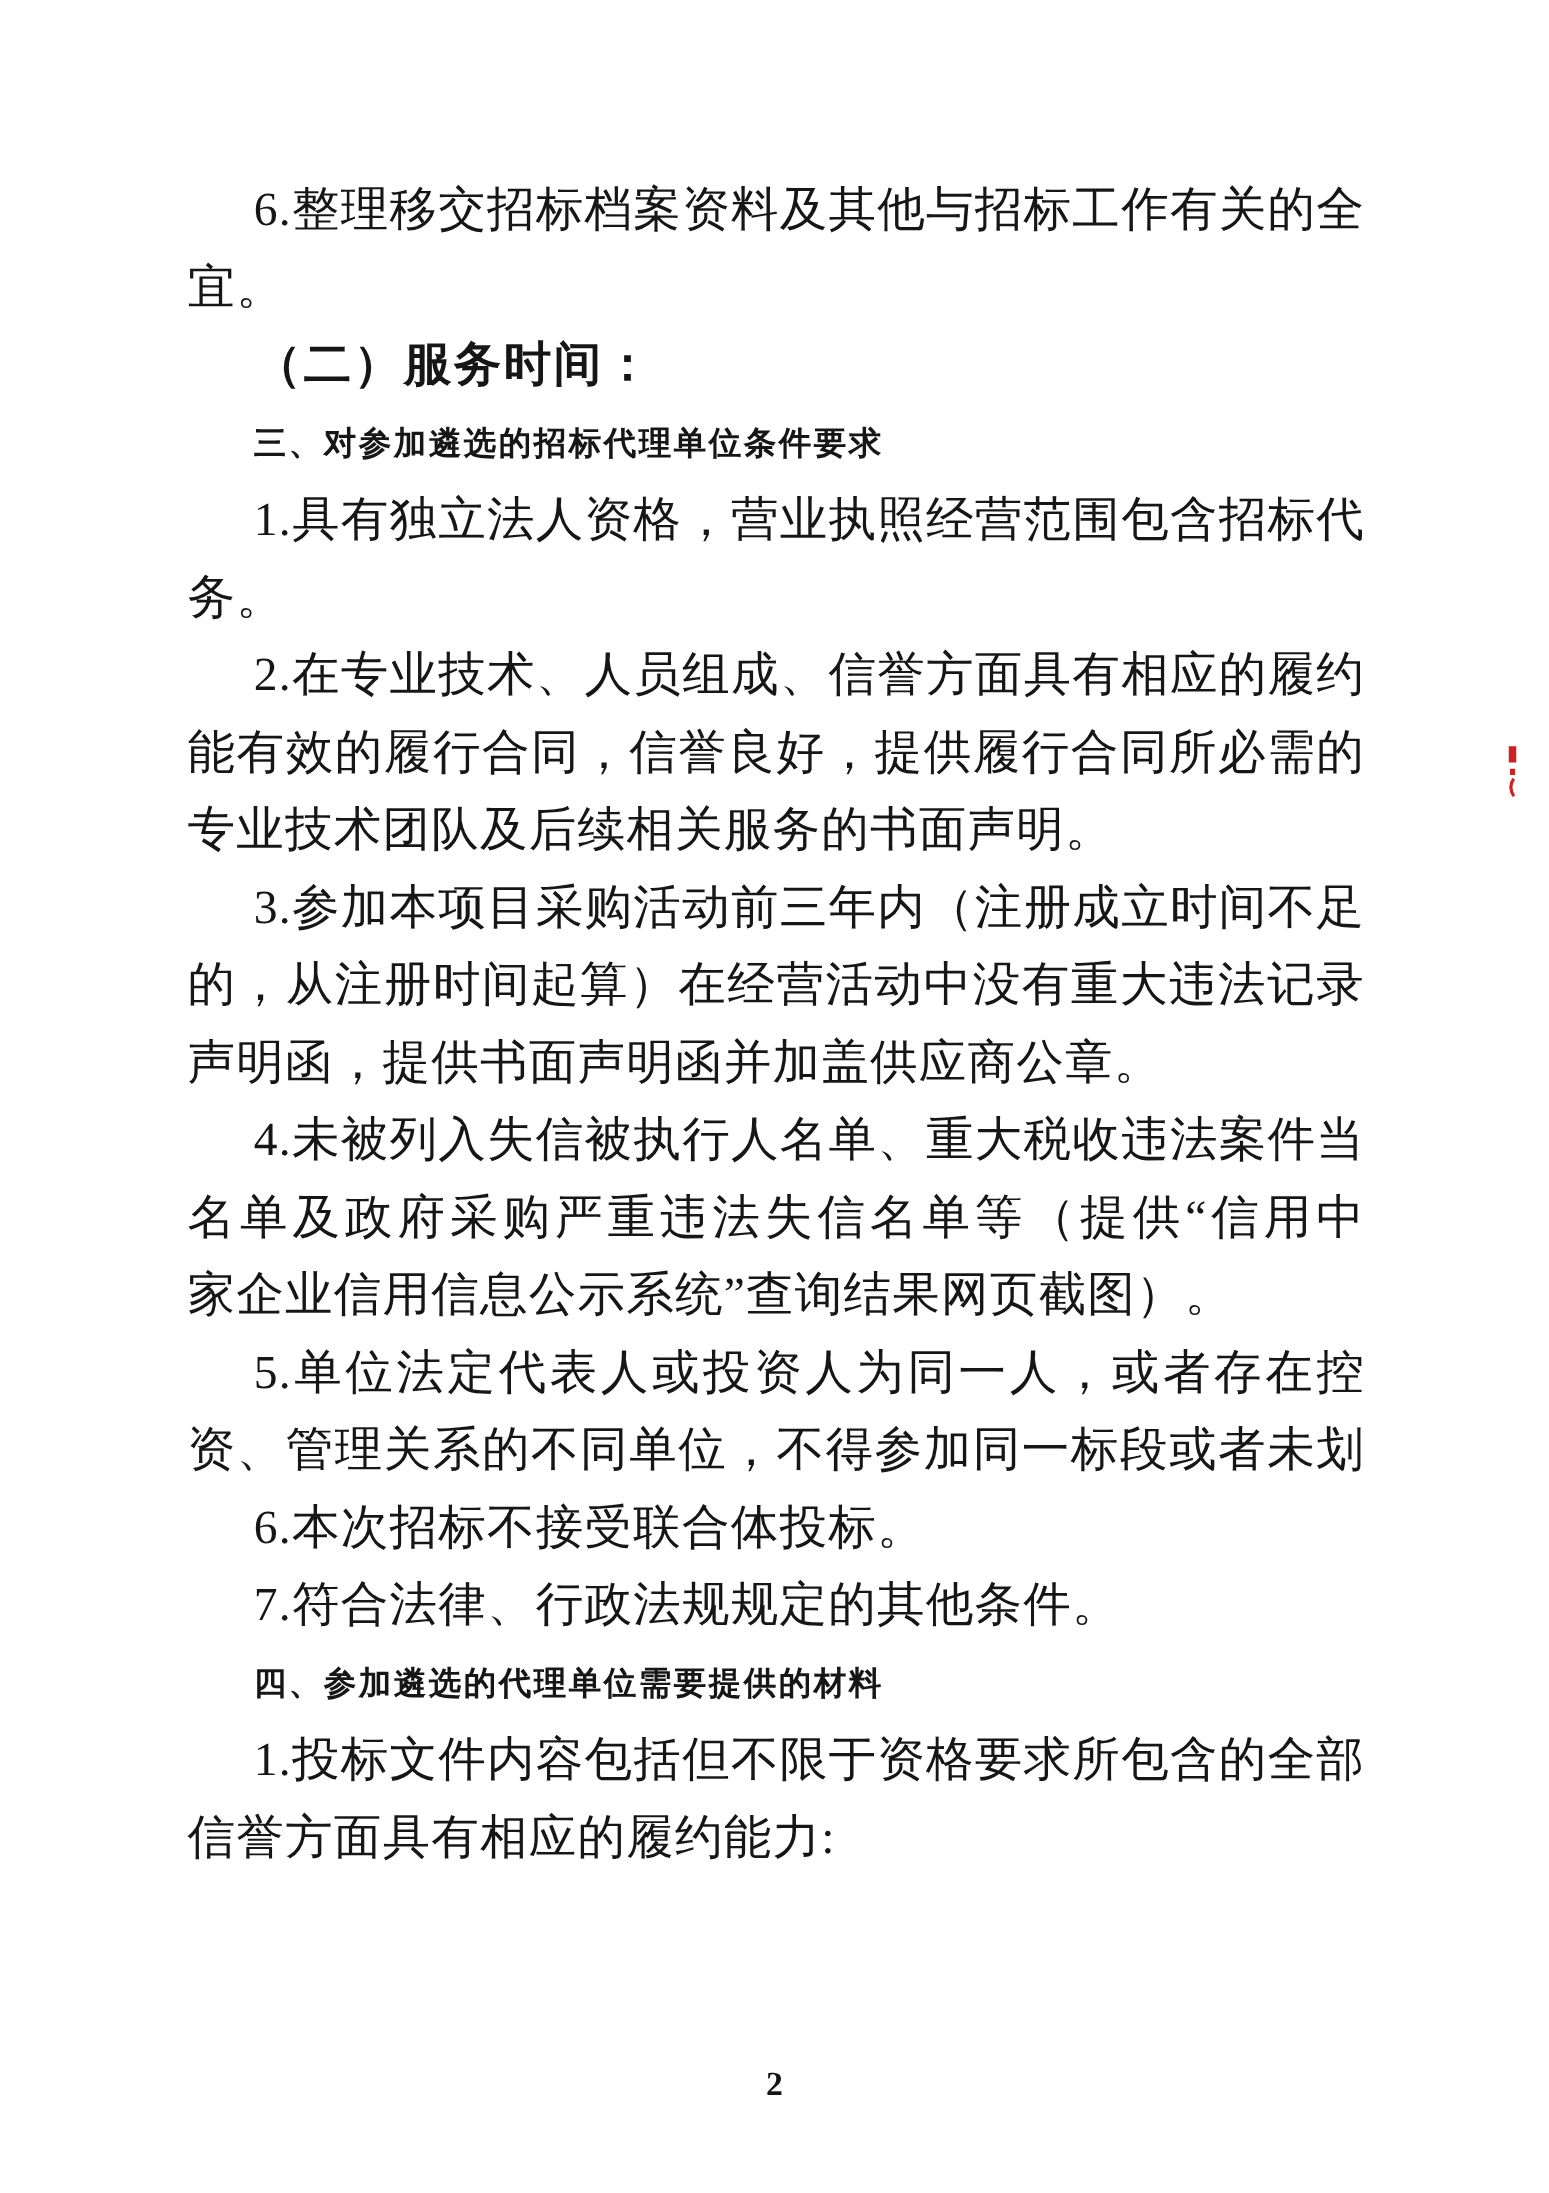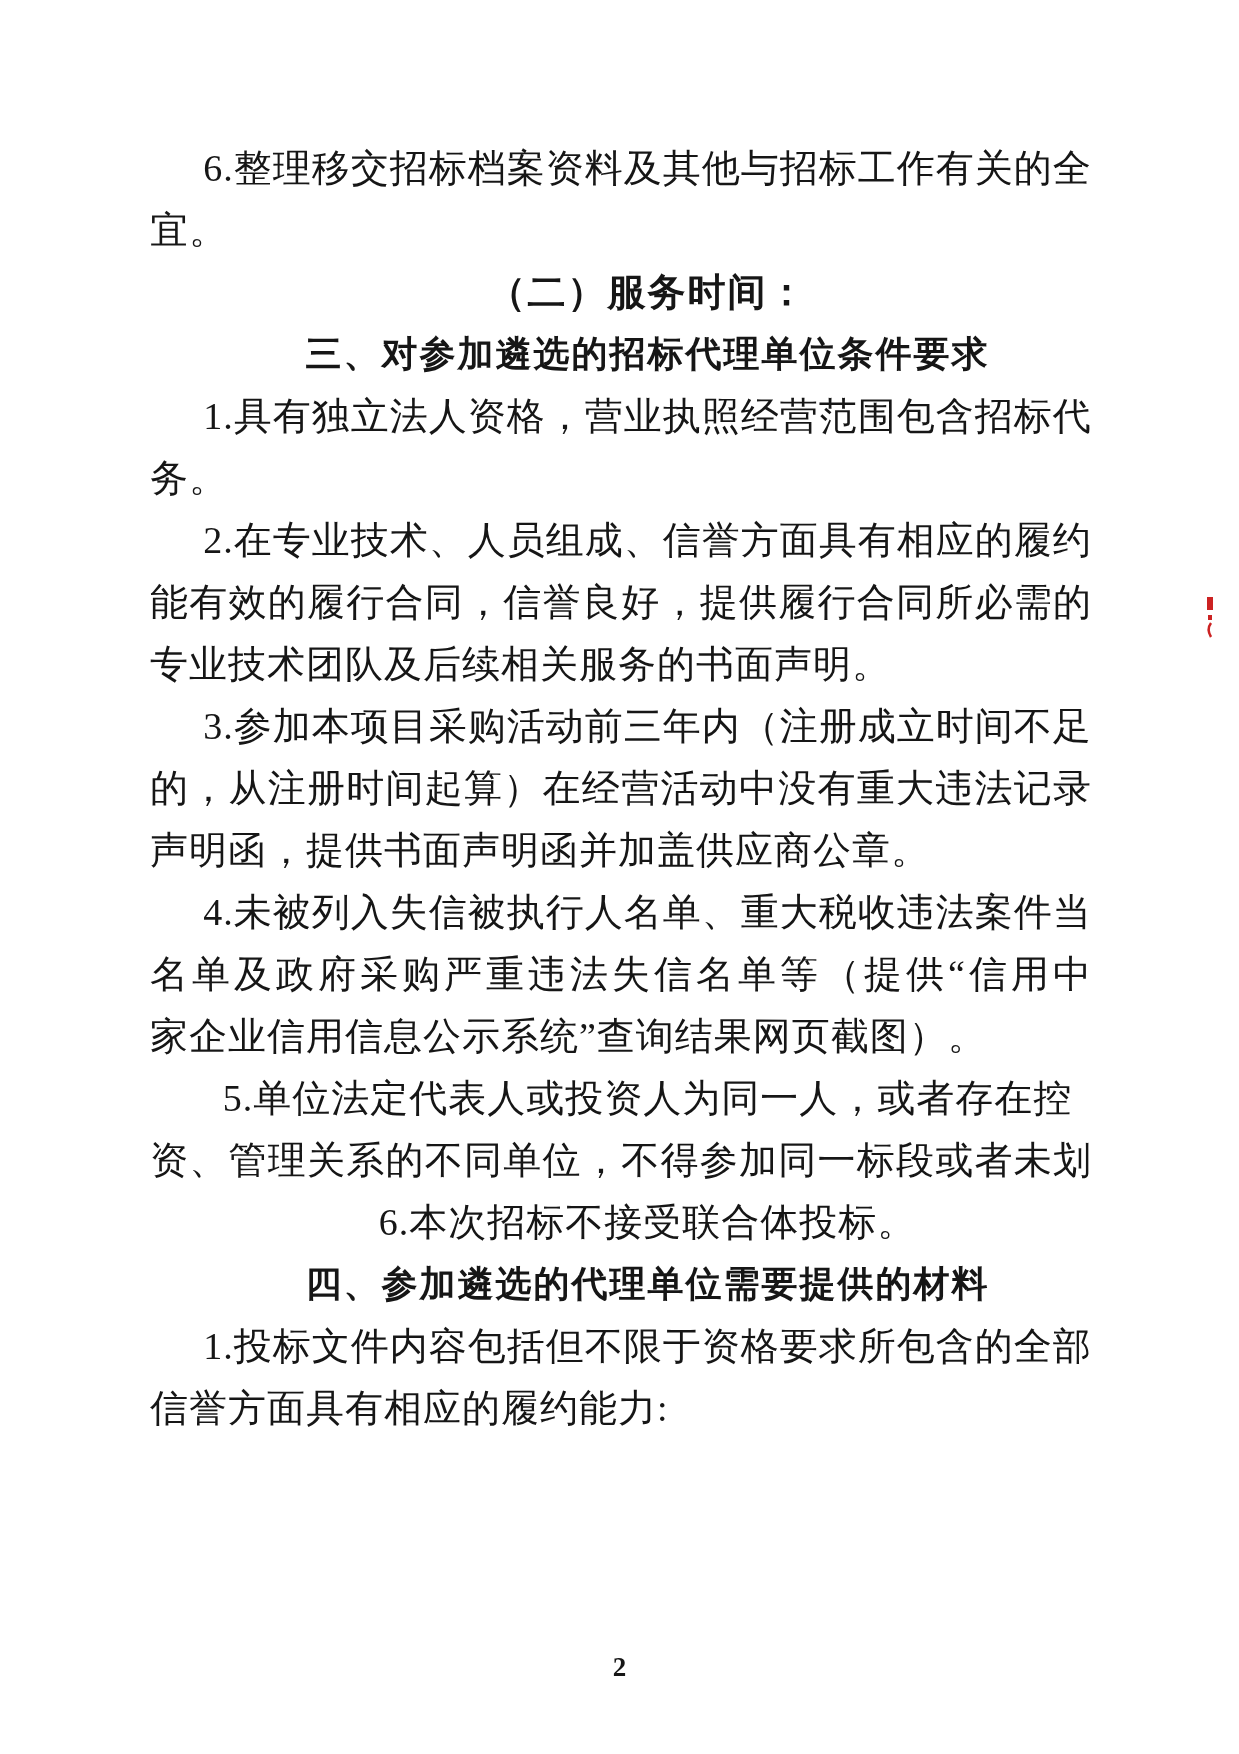--- a/index.html
+++ b/index.html
@@ -33,30 +33,30 @@
     letter-spacing:1px;
     white-space:nowrap;
     color:var(--ink);
   }
   .line.fill{
     white-space:normal;
     text-align:justify;
     text-align-last:justify;
     overflow:hidden;
   }
-  .line.indent{ padding-left:53px;text-align:center; }
+  .line.indent{ padding-left:53px; }
   .line.indent.fill{ padding-left:0; text-indent:53px; }
   .style-body{
     font-family:"Liberation Serif","DejaVu Serif",serif;
     font-weight:500;
   }
   .style-heading{
     font-family:Liberation Sans, sans-serif;
     font-weight:700;
-    font-size:36px;
+    font-size:26px;
     letter-spacing:2px;
   }
   .style-subheading{
     font-family:"Liberation Serif","DejaVu Serif",serif;
     font-weight:700;
     letter-spacing:2px;
   }
   .page-number{
     position:absolute;
     left:0;top:1652px;
@@ -90,20 +90,21 @@
       <div class="line style-body">专业技术团队及后续相关服务的书面声明。</div>
       <div class="line style-body indent fill">3.参加本项目采购活动前三年内（注册成立时间不足三年</div>
       <div class="line style-body fill">的，从注册时间起算）在经营活动中没有重大违法记录的书面</div>
       <div class="line style-body">声明函，提供书面声明函并加盖供应商公章。</div>
       <div class="line style-body indent fill">4.未被列入失信被执行人名单、重大税收违法案件当事人</div>
       <div class="line style-body fill">名单及政府采购严重违法失信名单等（提供“信用中国”或“国</div>
       <div class="line style-body">家企业信用信息公示系统”查询结果网页截图）。</div>
       <div class="line style-body indent fill">5.单位法定代表人或投资人为同一人，或者存在控股、投</div>
       <div class="line style-body fill">资、管理关系的不同单位，不得参加同一标段或者未划分标段</div>
       <div class="line style-body indent">6.本次招标不接受联合体投标。</div>
+      <div class="line style-body indent">7.符合法律、行政法规规定的其他条件。</div>
       <div class="line style-heading indent">四、参加遴选的代理单位需要提供的材料</div>
       <div class="line style-body indent fill">1.投标文件内容包括但不限于资格要求所包含的全部内容，</div>
       <div class="line style-body">信誉方面具有相应的履约能力:</div>
     </div>
 
   <div class="page-number">2</div>
 
   <svg class="red-mark" viewBox="0 0 14 44" aria-hidden="true">
     <rect x="3" y="1" width="6" height="13" fill="var(--red)"></rect>
     <rect x="4" y="19" width="4" height="5" fill="var(--red)"></rect>

